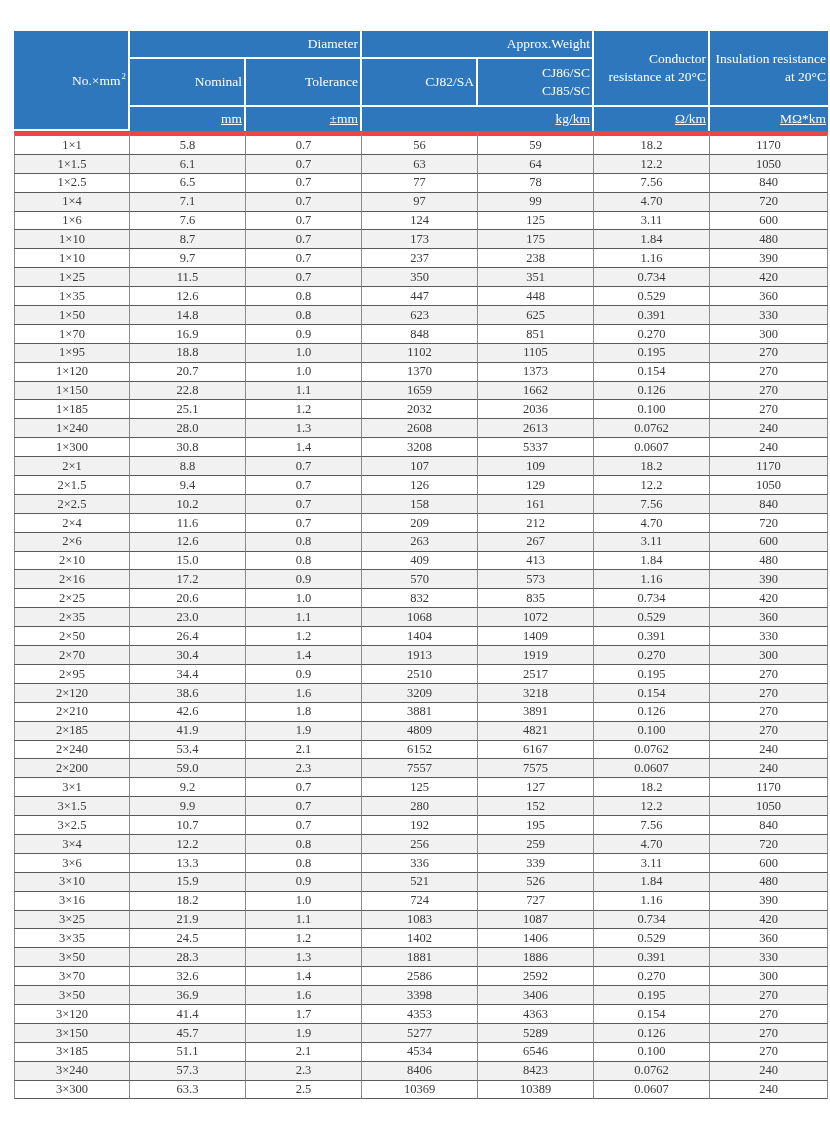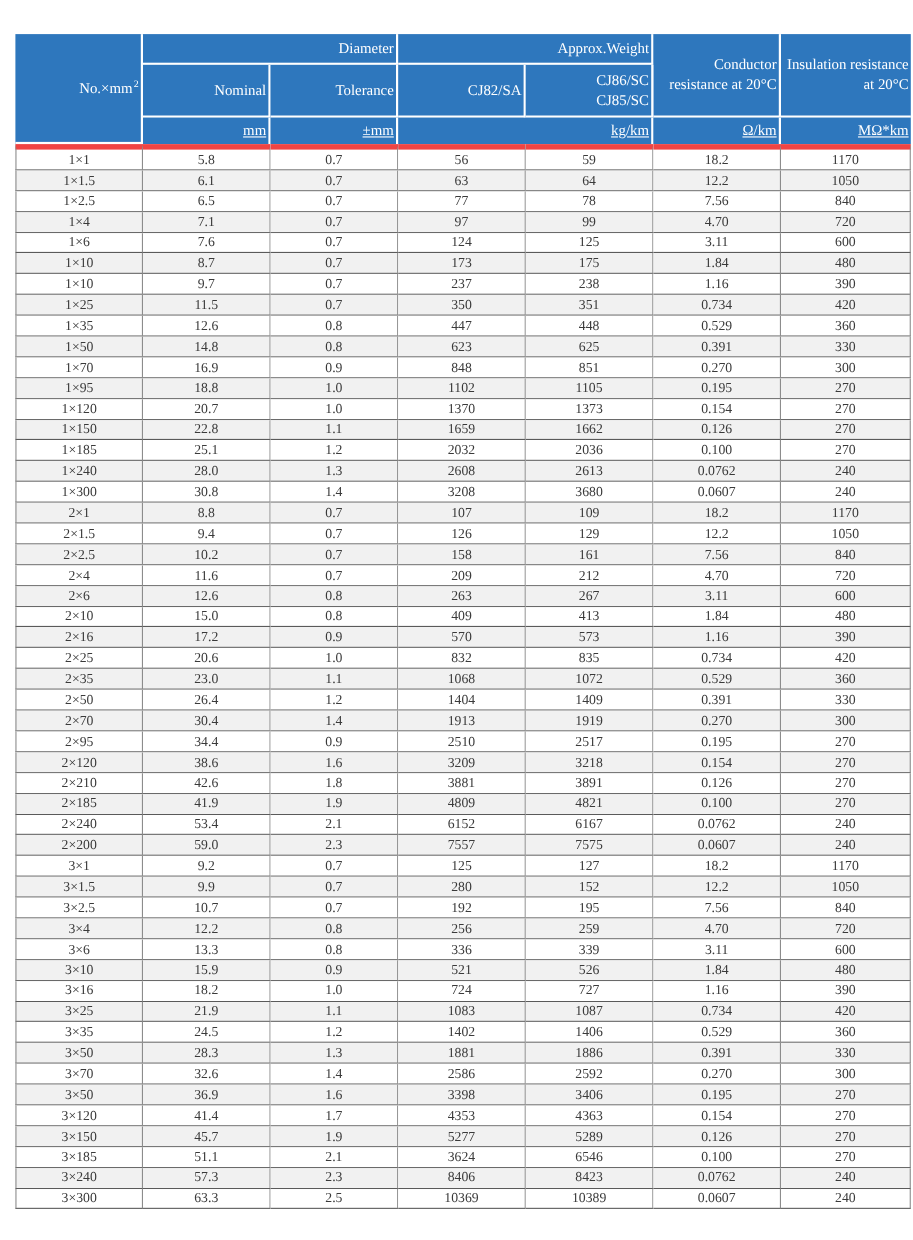--- a/index.html
+++ b/index.html
@@ -242,21 +242,21 @@
           <td>2608</td>
           <td>2613</td>
           <td>0.0762</td>
           <td>240</td>
         </tr>
         <tr>
           <td>1×300</td>
           <td>30.8</td>
           <td>1.4</td>
           <td>3208</td>
-          <td>3680</td>
+          <td>5337</td>
           <td>0.0607</td>
           <td>240</td>
         </tr>
         <tr>
           <td>2×1</td>
           <td>8.8</td>
           <td>0.7</td>
           <td>107</td>
           <td>109</td>
           <td>18.2</td>
@@ -529,21 +529,21 @@
           <td>1.9</td>
           <td>5277</td>
           <td>5289</td>
           <td>0.126</td>
           <td>270</td>
         </tr>
         <tr>
           <td>3×185</td>
           <td>51.1</td>
           <td>2.1</td>
-          <td>3624</td>
+          <td>4534</td>
           <td>6546</td>
           <td>0.100</td>
           <td>270</td>
         </tr>
         <tr>
           <td>3×240</td>
           <td>57.3</td>
           <td>2.3</td>
           <td>8406</td>
           <td>8423</td>

